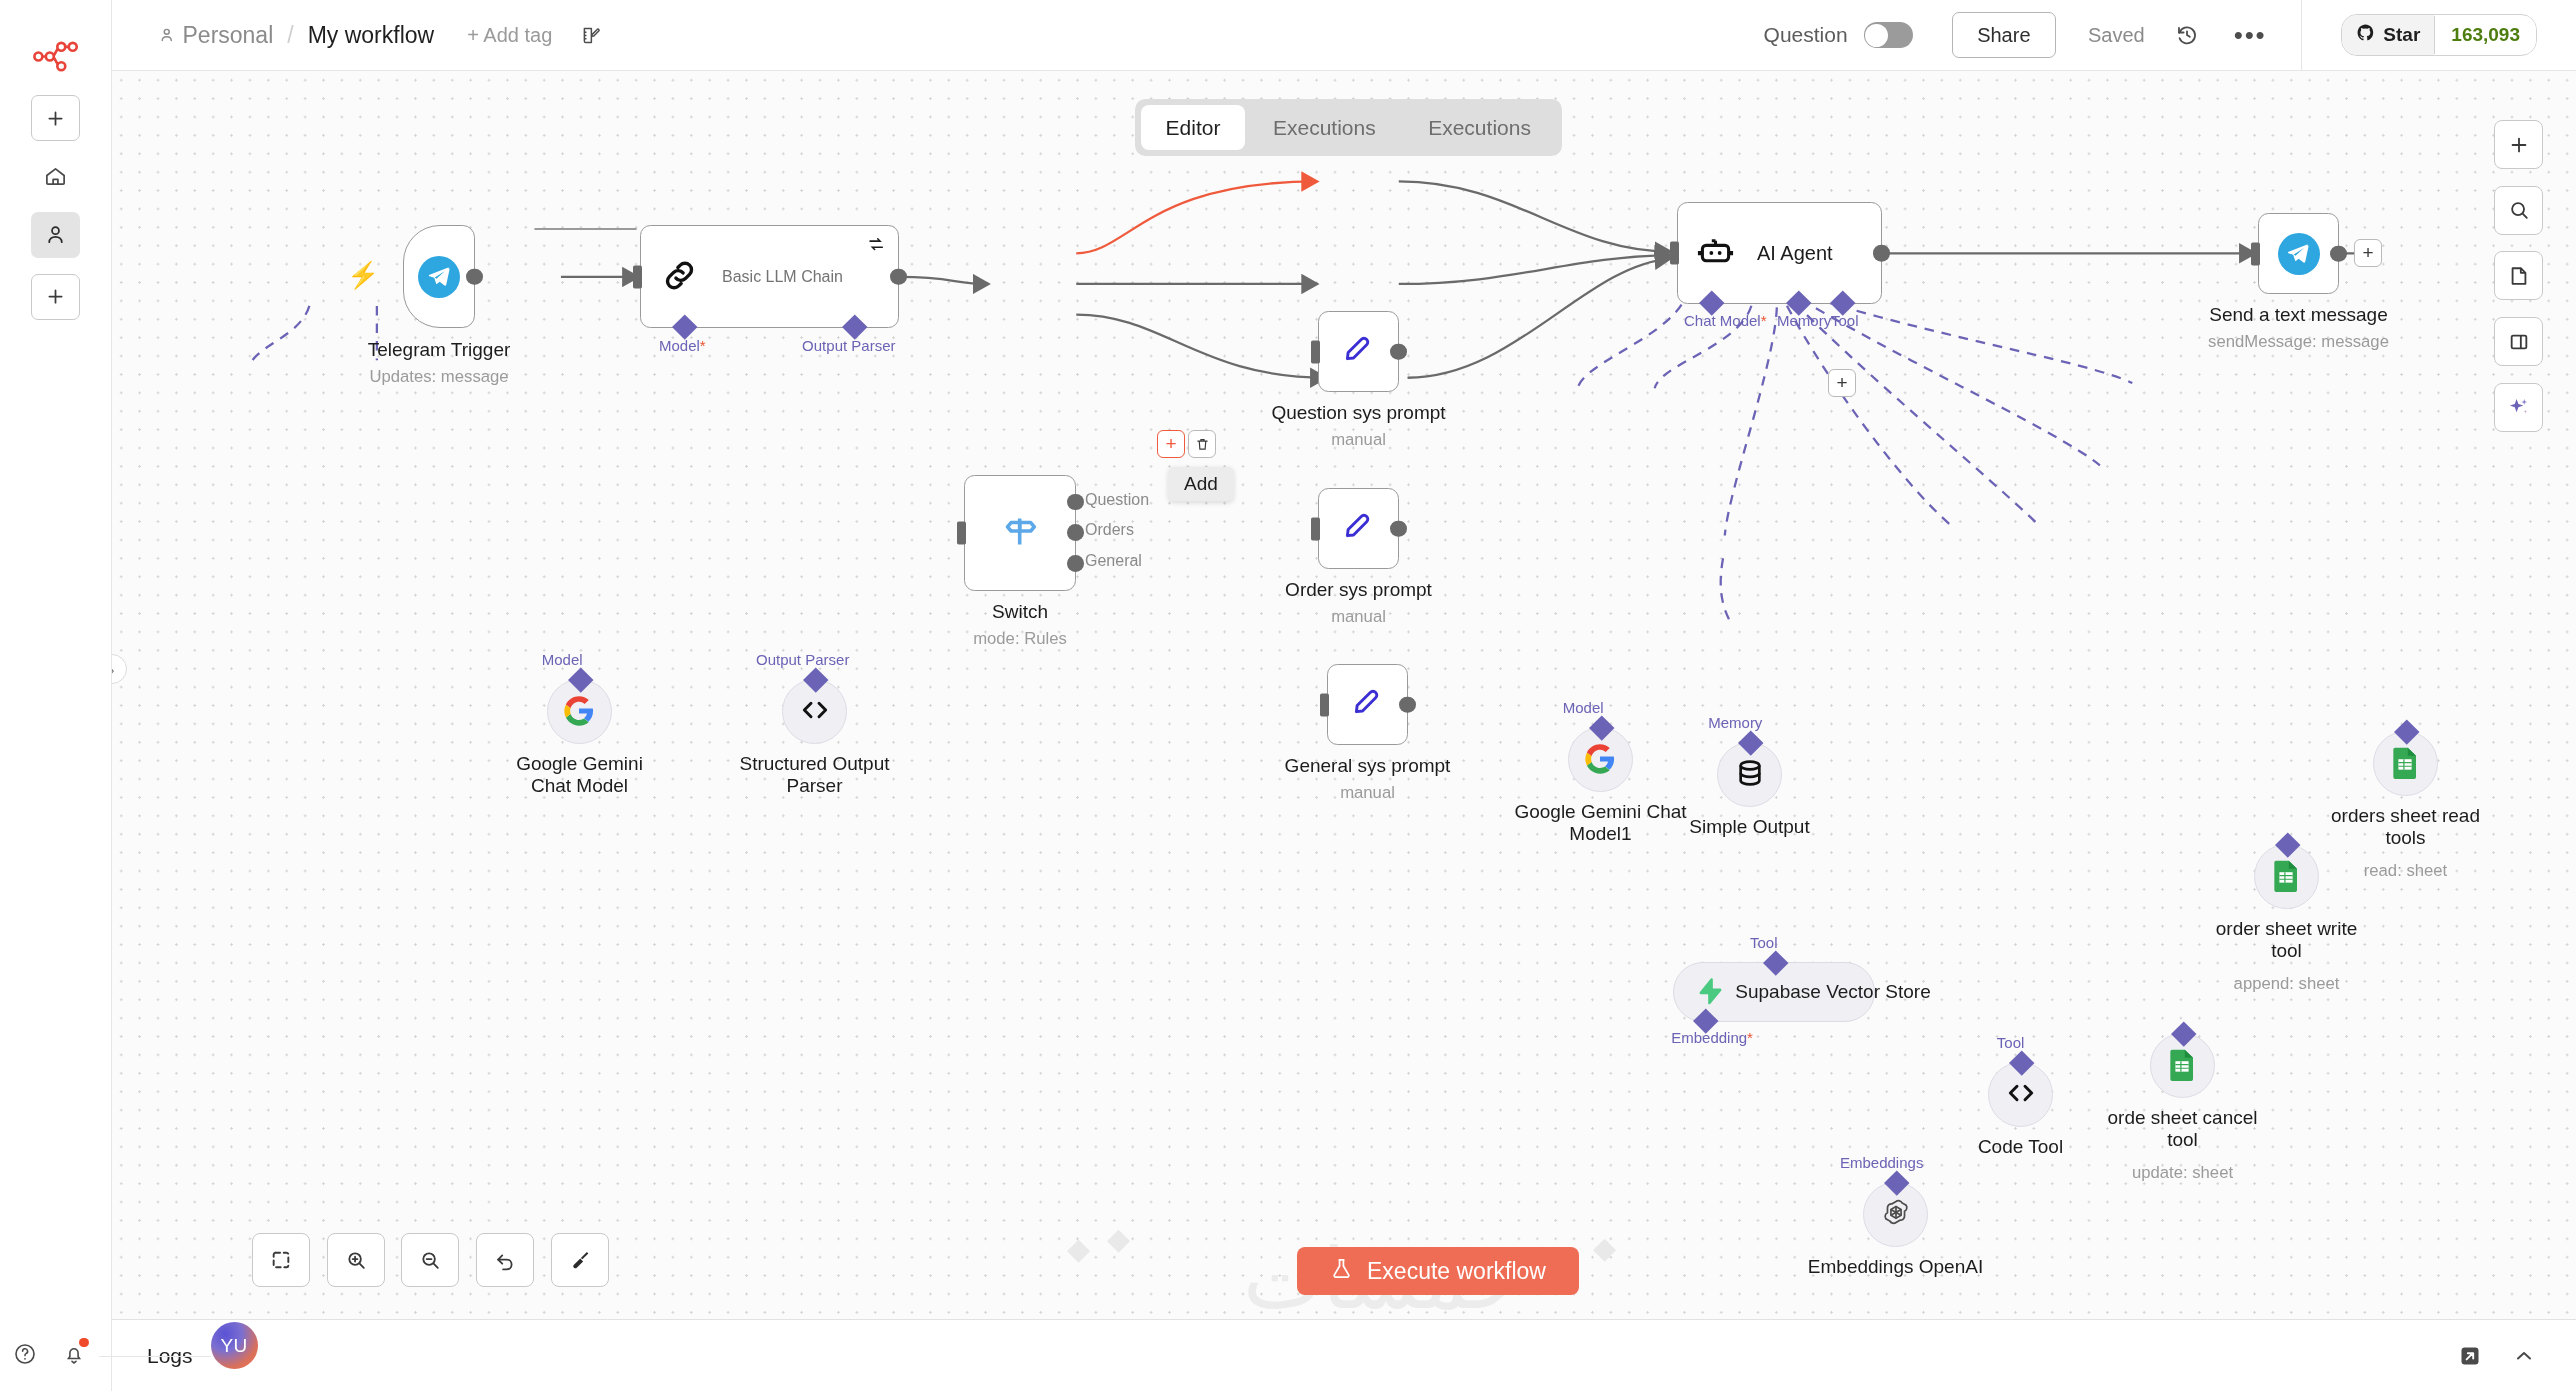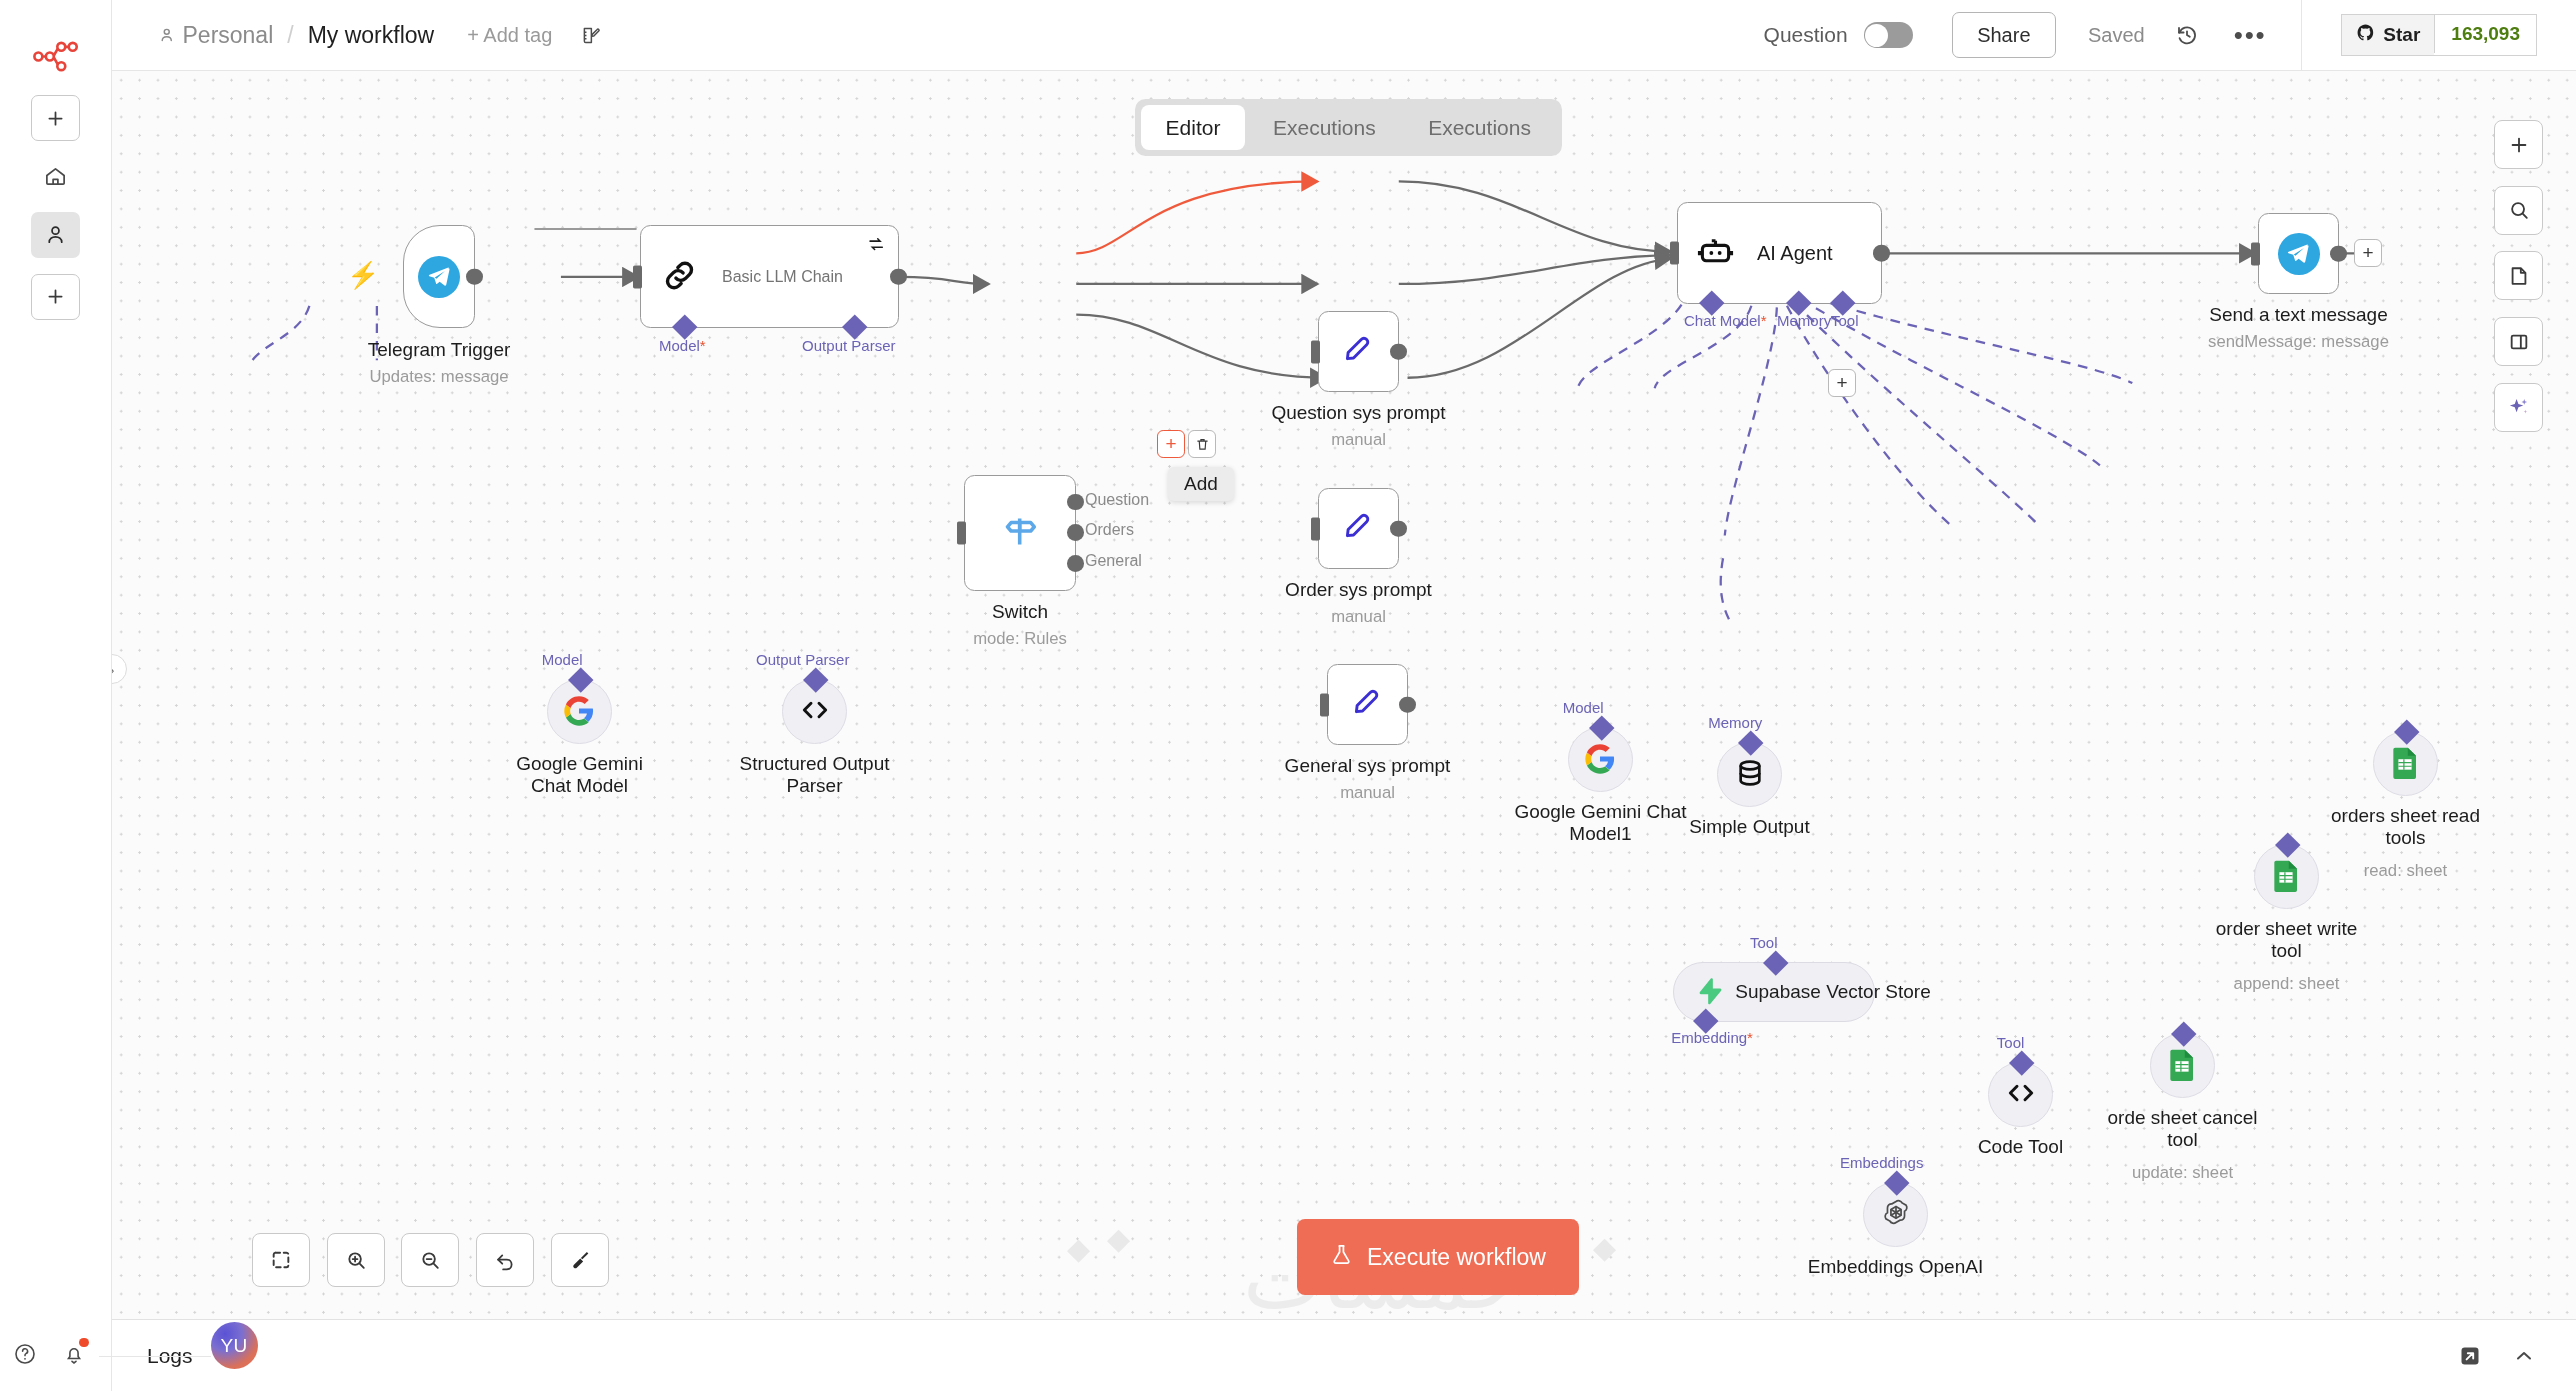--- a/index.html
+++ b/index.html
@@ -76,22 +76,22 @@
   #share-btn {
     border: 0.9px solid #b5b5b5; border-radius: 7px;
     padding: 10.5px 24.5px; font-size: 20px; color: #2e2e2e; background: #fff;
     cursor: pointer; margin-right: 32px;
   }
   #saved-label { font-size: 20px; color: #8b8b8b; margin-right: 30px; }
   #history-icon { width: 24px; height: 24px; color: #4d4d4d; margin-right: 35px; cursor: pointer; }
   #dots-btn { font-size: 26px; color: #4d4d4d; letter-spacing: 1.8px; cursor: pointer; margin-right: 35px; line-height: .5; }
   #header-sep { width: 0.9px; height: 71px; background: #e6e6e6; }
   #gh-star {
-    display: flex; align-items: flex-start; margin: 0 39px 0 39px;
-    border: 0.9px solid #d2d2d2; border-radius: 0; overflow: hidden; cursor: pointer;
+    display: flex; align-items: center; margin: 0 39px 0 39px;
+    border: 0.9px solid #d2d2d2; border-radius: 16px; overflow: hidden; cursor: pointer;
   }
   #gh-star-left {
     display: flex; align-items: center; gap: 8px;
     padding: 8px 14px; background: #f3f3f3; font-size: 19px; color: #1f1f1f; font-weight: bold;
   }
   #gh-star-right {
     padding: 8px 16px; background: #fff; font-size: 19px; color: #4d7c0f; font-weight: bold;
     border-left: 0.9px solid #d2d2d2;
   }
 
@@ -211,21 +211,21 @@
     display: flex; gap: 16.7px; z-index: 12;
   }
   .btm-btn {
     width: 58px; height: 54px; border: 0.9px solid #c9c9c9; border-radius: 8px;
     background: #fff; display: flex; align-items: center; justify-content: center;
     cursor: pointer; color: #3a3a3a;
   }
   #execute-btn {
     position: absolute; left: 1185px; bottom: 24px;
     background: #ef6d55; color: #fff; border: none; border-radius: 8px;
-    height: 76px; padding: 8px 33px; font-size: 23px;
+    height: 48px; padding: 8px 33px; font-size: 23px;
     display: flex; align-items: center; gap: 14px; cursor: pointer; z-index: 12;
     font-family: "Liberation Sans", sans-serif;
   }
   #watermark {
     position: absolute; left: 1131px; bottom: -8.8px;
     font-size: 84px; color: #ececec; z-index: 5;
     font-family: "DejaVu Sans", sans-serif; pointer-events: none;
   }
   .spark-bg {
     position: absolute; color: #e9e9e9; font-size: 30px; z-index: 4; pointer-events: none;

